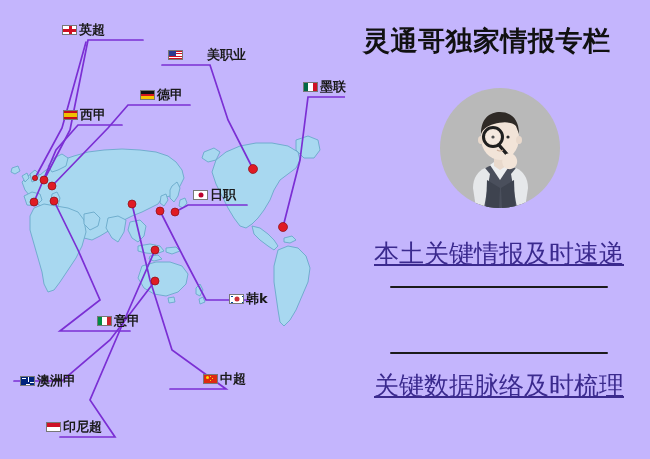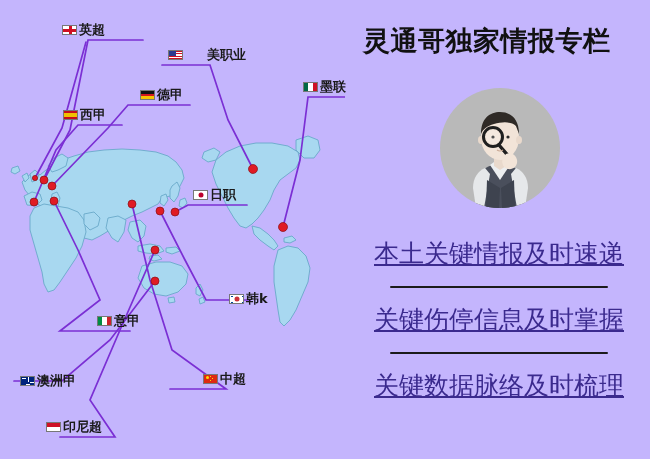--- a/index.html
+++ b/index.html
@@ -378,18 +378,17 @@
           <path d="M66 66 C71 64 76 67 77 72 C78 78 73 82 68 81 C63 80 61 74 63 70 Z" fill="#f2e4d8"></path>
 
           <path d="M56 62 L64 62" stroke="#bba persons" stroke-width="0"></path>
           <path d="M57 62 Q60 64 63 62" stroke="#c9a893" stroke-width="1.2" fill="none"></path>
         </svg>
       </div>
     </div>
 
     <div class="tagline tag1">本土关键情报及时速递</div>
     <div class="divider div1"></div>
-    <div class="tagline tag2">关键伤停信息及时掌握</div>
     <div class="divider div2"></div>
     <div class="tagline tag3">关键数据脉络及时梳理</div>
   </div>
 
 </div>
 
 </body></html>

